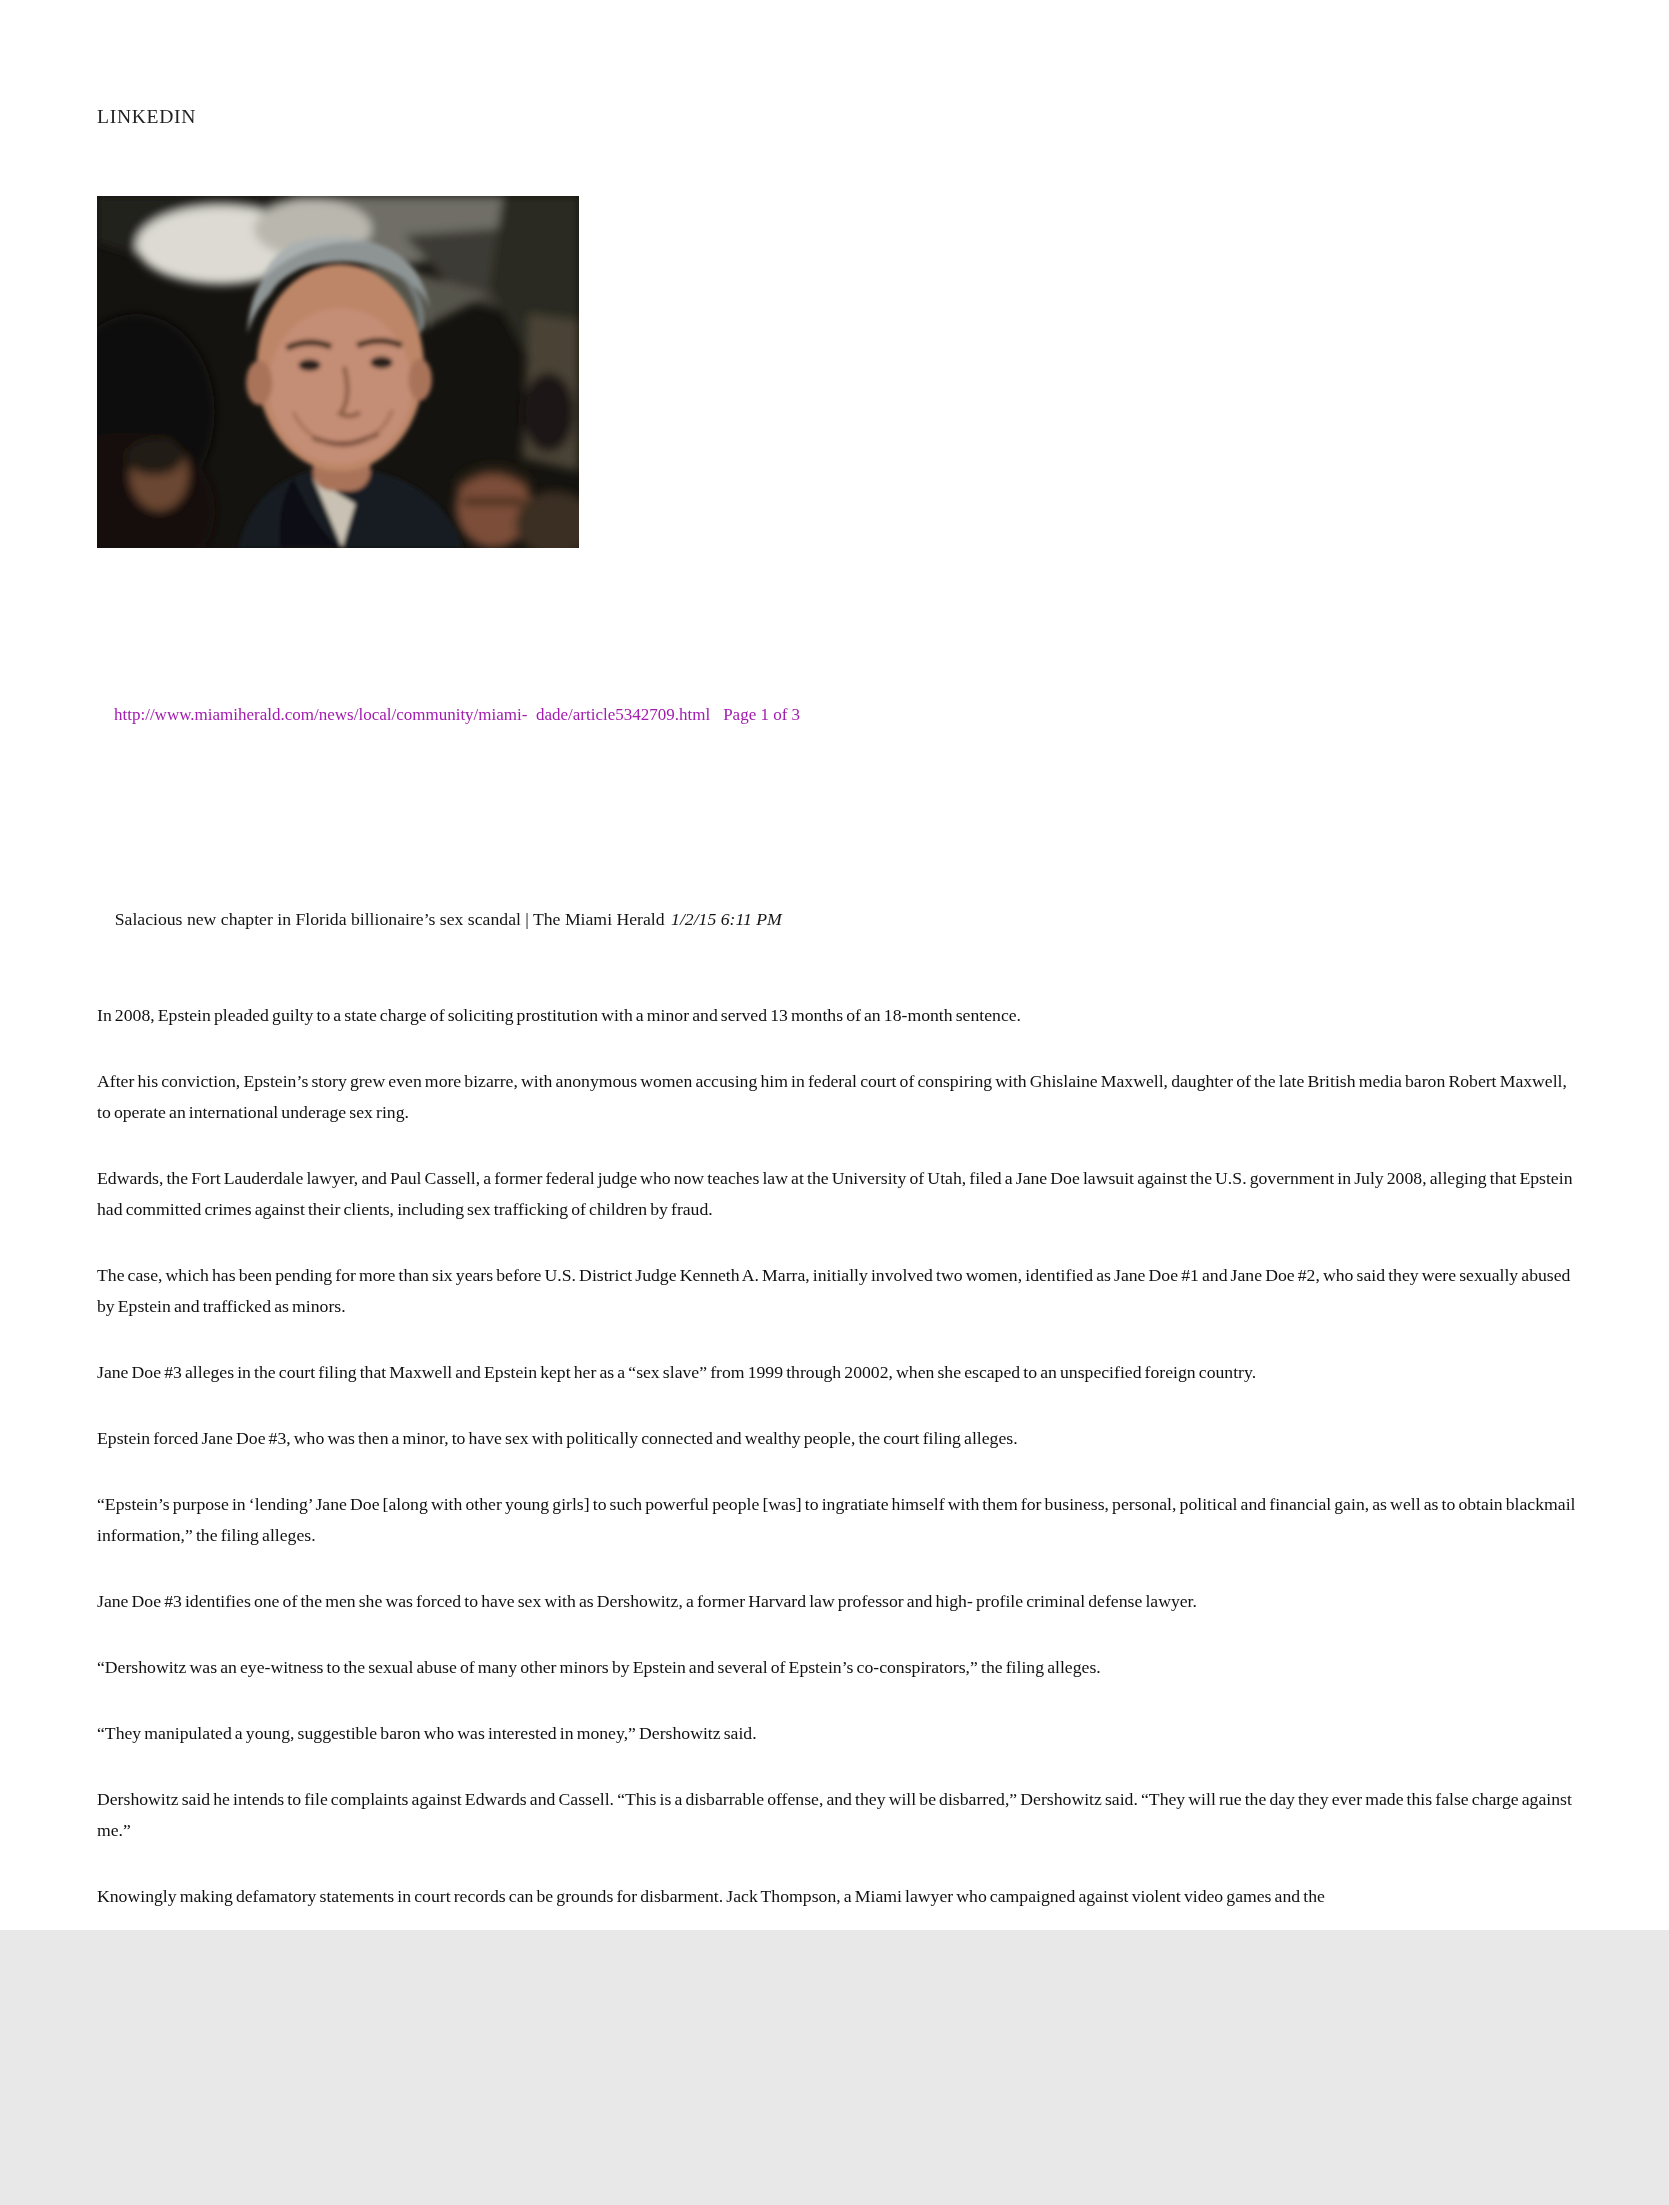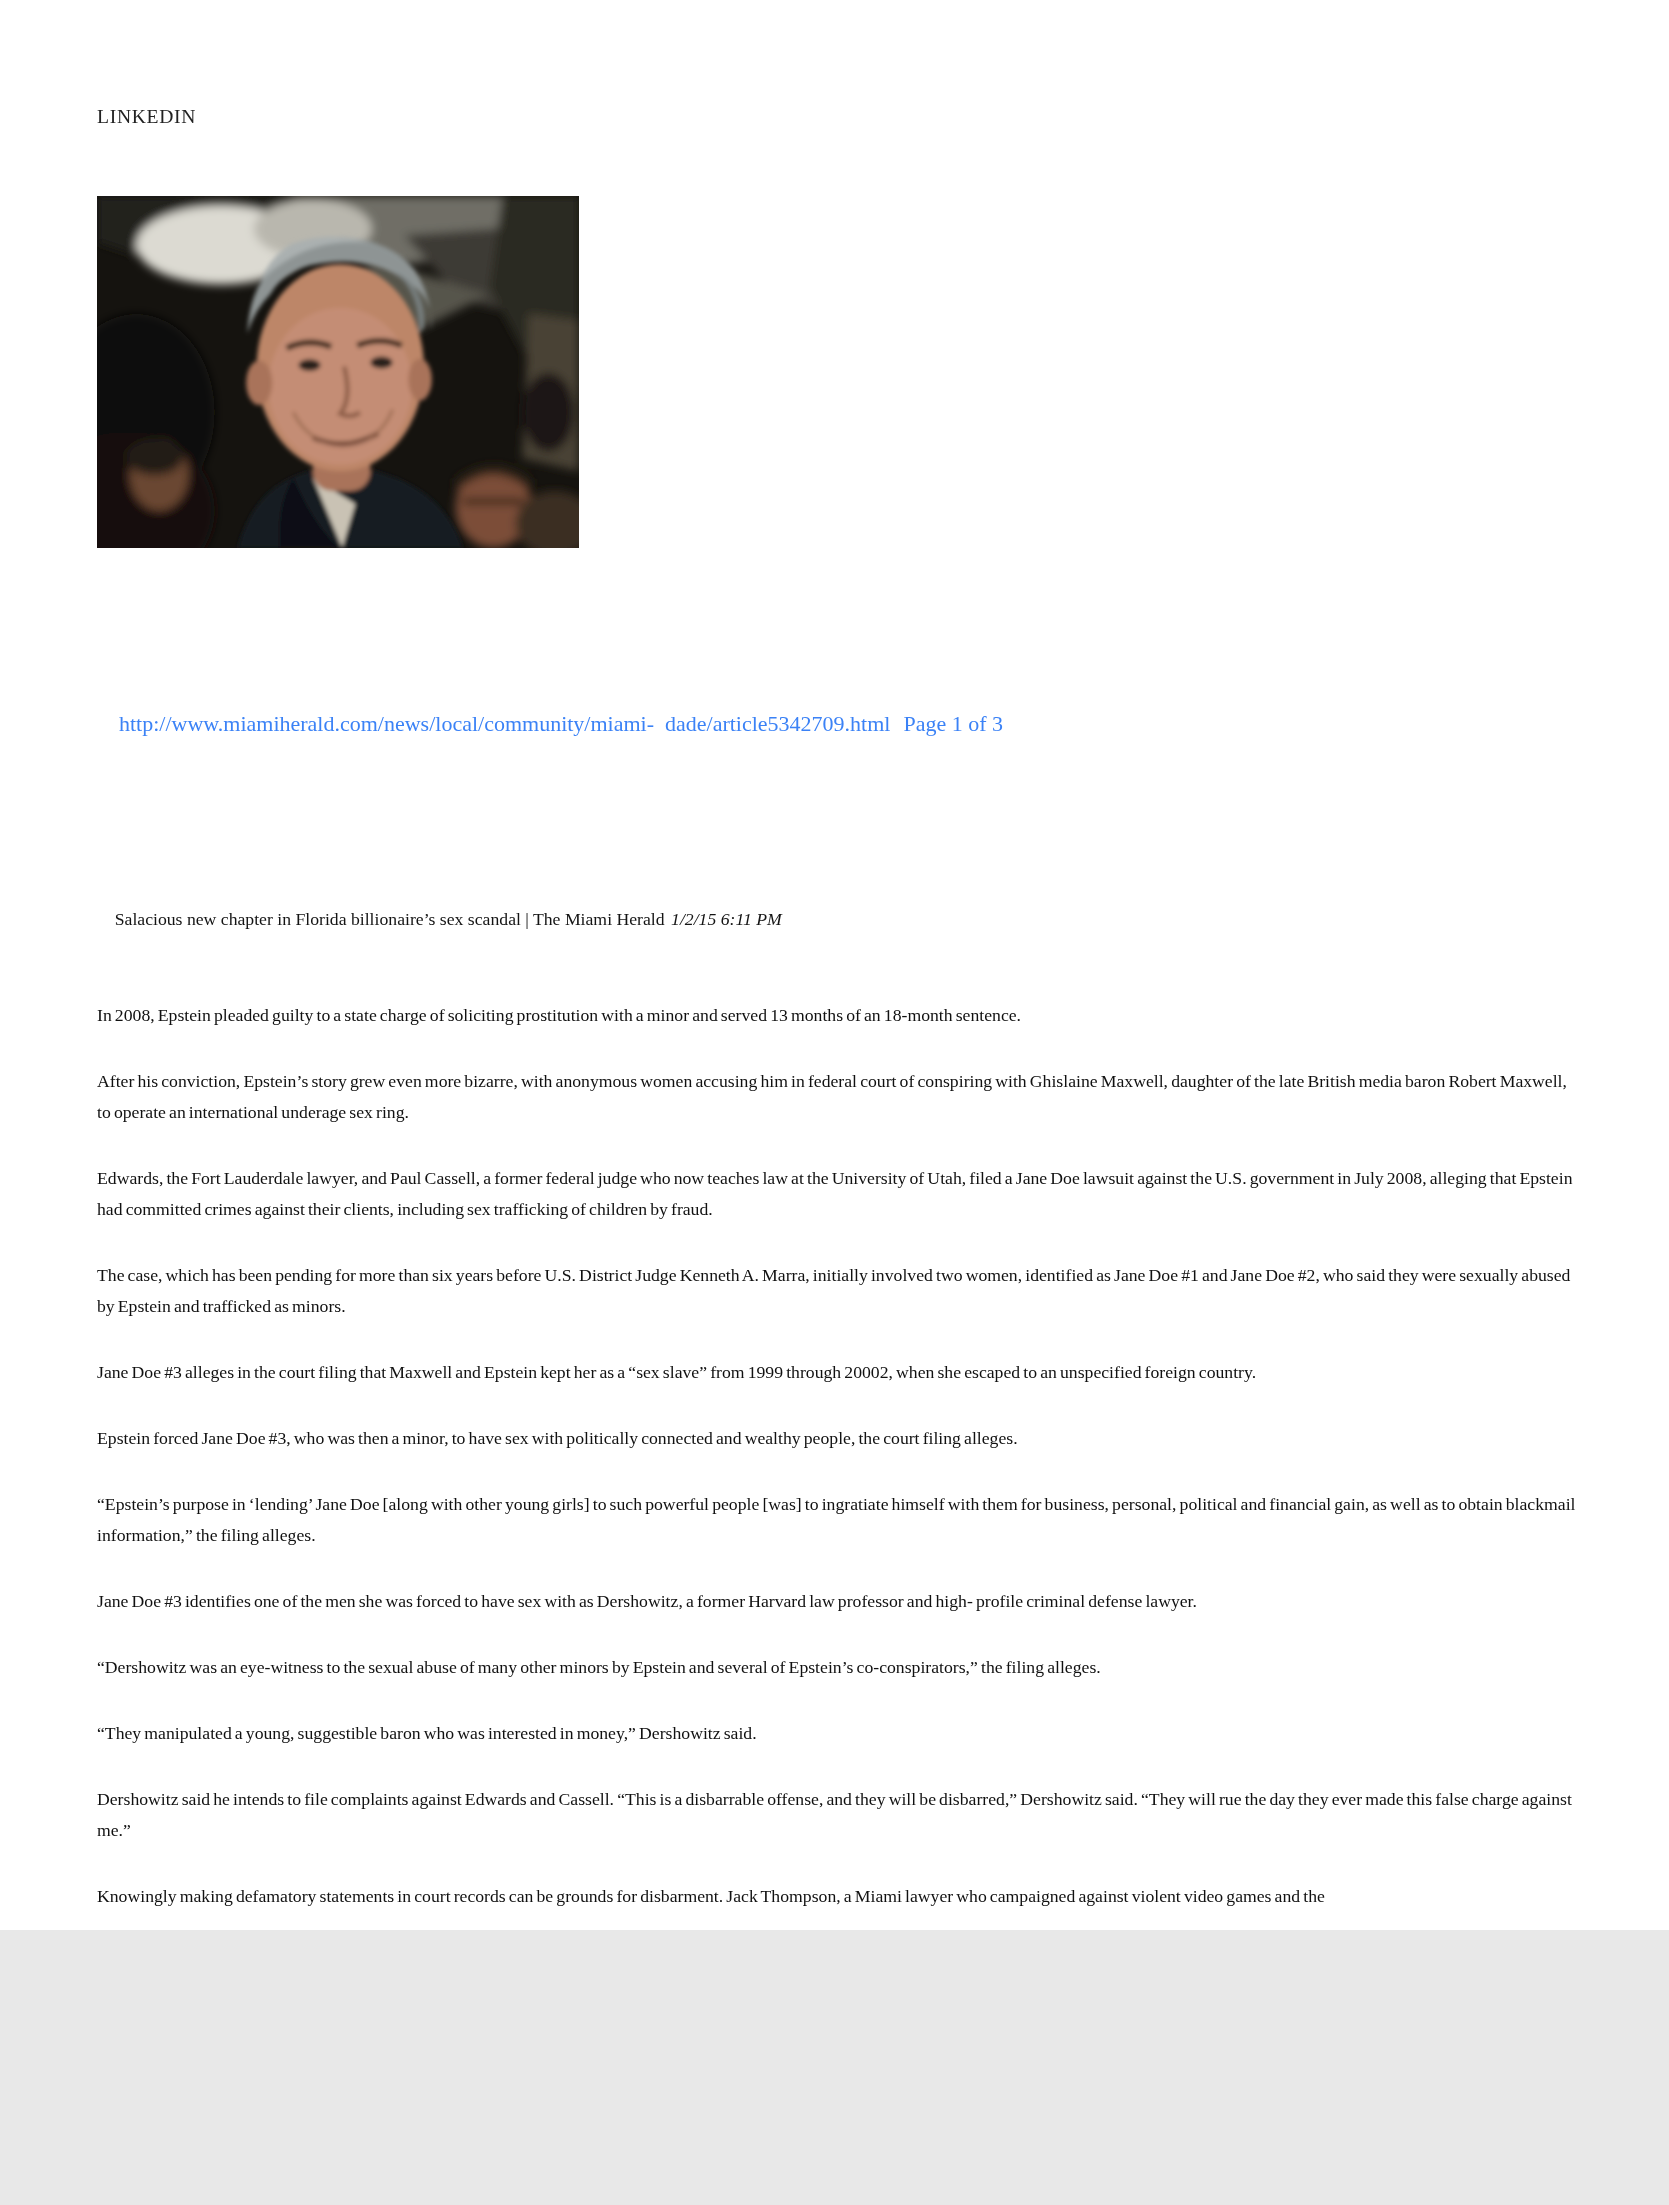--- a/index.html
+++ b/index.html
@@ -32,23 +32,23 @@
     height: 352px;
     background: #141210;
     overflow: hidden;
   }
   .photo-frame svg { display: block; width: 100%; height: 100%; }
 
   .url-line {
     position: absolute;
     left: 97px;
     top: 685px;
-    font-size: 22px;
+    font-size: 17px;
     white-space: pre;
-    color: #3b82f6;
+    color: #a21caf;
   }
   .url-line .page-indicator { margin-left: 13px; }
 
   .header-line {
     position: absolute;
     left: 97px;
     top: 888px;
     font-size: 17.7px;
     white-space: pre;
     color: #141414;

